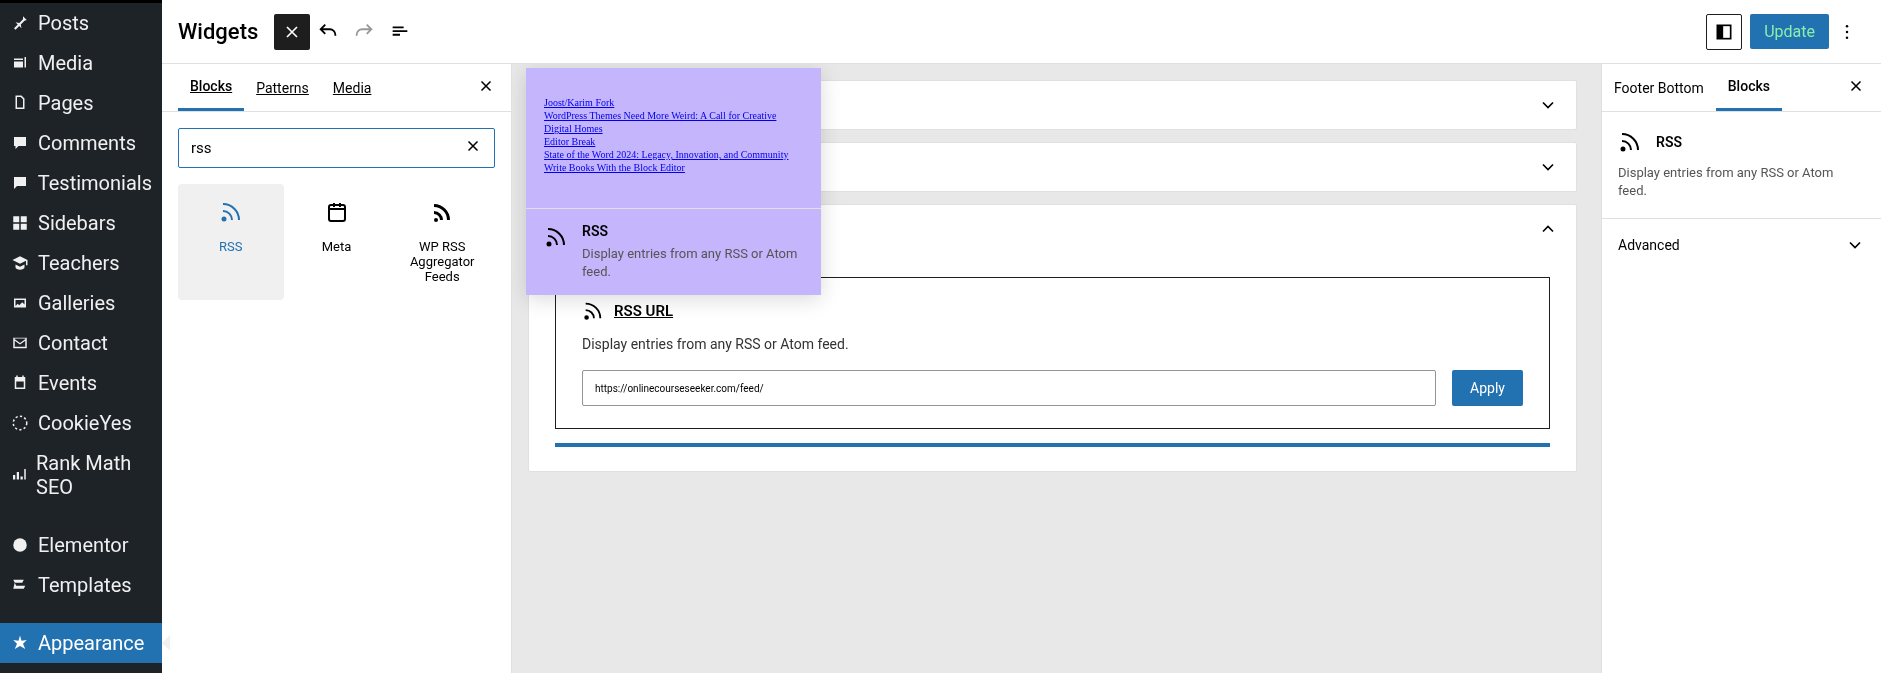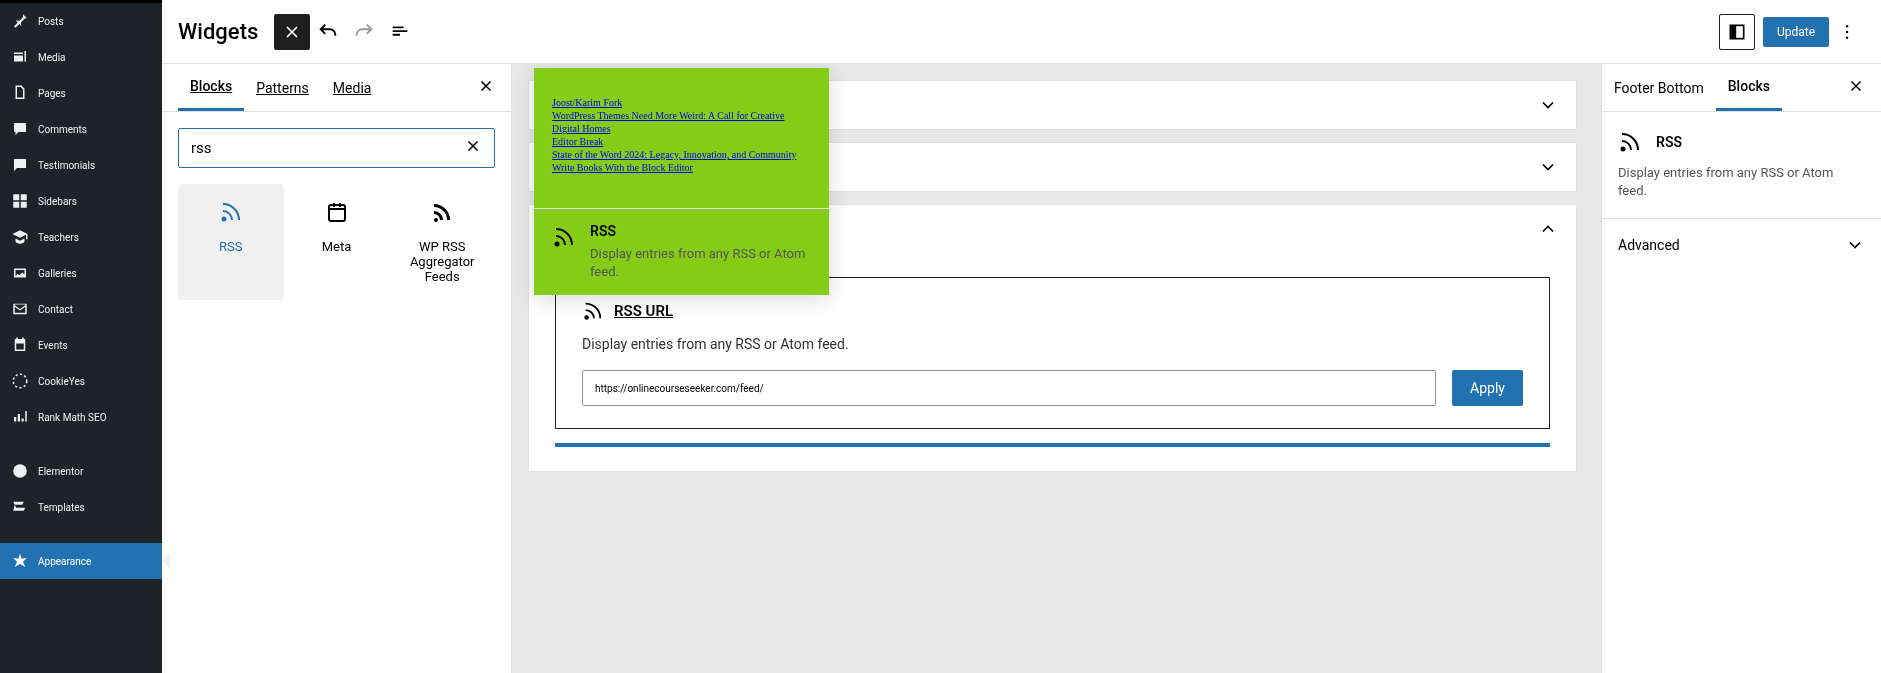--- a/index.html
+++ b/index.html
@@ -1,35 +1,35 @@
 <!DOCTYPE html>
 <html><head>
 <meta charset="utf-8">
 <style>
 * { box-sizing: border-box; margin: 0; padding: 0; font-family: -apple-system, BlinkMacSystemFont, "Segoe UI", Roboto, sans-serif; }
 body { display: flex; height: 673px; width: 1881px; background: #f0f0f1; overflow: hidden; }
 
 
-.admin-sidebar { width: 162px; background: #1d2327; color: #f0f0f1; font-size: 10px; flex-shrink: 0; border-top: 3px solid #000; }
+.admin-sidebar { width: 162px; background: #1d2327; color: #f0f0f1; font-size: 20px; flex-shrink: 0; border-top: 3px solid #000; }
 .admin-item { display: flex; align-items: center; padding: 8px 10px; cursor: pointer; }
 .admin-item.active { background: #2271b1; color: #fff; position: relative; }
 .admin-item.active::after { content: ""; position: absolute; right: -8px; top: 50%; transform: translateY(-50%); border: 8px solid transparent; border-right-color: #f0f0f1; }
 .admin-icon { width: 20px; height: 20px; margin-right: 8px; display: inline-flex; align-items: center; justify-content: center; fill: currentColor; }
 
 
 .main { flex: 1; display: flex; flex-direction: column; background: #fff; }
 
 
 .topbar { height: 64px; display: flex; align-items: center; padding: 0 16px; border-bottom: 1px solid #e0e0e0; }
 .topbar h1 { font-size: 22px; font-weight: 500; margin-right: 16px; }
 .icon-btn { width: 36px; height: 36px; display: inline-flex; align-items: center; justify-content: center; border: none; background: none; cursor: pointer; border-radius: 2px; }
 .icon-btn.dark { background: #1e1e1e; color: #fff; }
 .icon-btn.outline { border: 1px solid #1e1e1e; }
 .topbar-spacer { flex: 1; }
-.update-btn { background: #2271b1; color: #ffffff; border: none; padding: 8px 14px; font-size: 12px; border-radius: 2px; cursor: pointer; margin-left: 8px; }
+.update-btn { background: #2271b1; color: #86efac; border: none; padding: 8px 14px; font-size: 16px; border-radius: 2px; cursor: pointer; margin-left: 8px; }
 
 
 .content-row { display: flex; flex: 1; overflow: hidden; }
 
 
 .inserter { width: 350px; border-right: 1px solid #e0e0e0; display: flex; flex-direction: column; }
 .inserter-tabs { display: flex; align-items: center; border-bottom: 1px solid #e0e0e0; padding: 0 16px; height: 48px; }
 .inserter-tab { padding: 14px 12px; font-size: 14px; cursor: pointer; text-decoration: underline; }
 .inserter-tab.active { border-bottom: 3px solid #2271b1; font-weight: 500; }
 .inserter-close { margin-left: auto; cursor: pointer; font-size: 16px; }
@@ -46,21 +46,21 @@
 .canvas { flex: 1; background: #e8e8e8; padding: 16px 24px 16px 16px; overflow-y: auto; position: relative; }
 .canvas::-webkit-scrollbar { width: 10px; }
 .canvas::-webkit-scrollbar-thumb { background: #bbb; }
 .widget-area { background: #fff; border: 1px solid #e0e0e0; margin-bottom: 12px; border-radius: 2px; }
 .widget-area-header { display: flex; align-items: center; justify-content: flex-end; padding: 14px 18px; cursor: pointer; }
 .chevron { transition: transform .2s; }
 .chevron.up { transform: rotate(180deg); }
 .widget-body { padding: 24px 26px; }
 
 
-.preview-pop { position: absolute; left: 22px; top: 4px; background: #84cc16; box-shadow: 0 4px 20px rgba(0,0,0,.15); width: 295px; z-index: 10; padding: 0; }
+.preview-pop { position: absolute; left: 14px; top: 4px; background: #c4b5fd; box-shadow: 0 4px 20px rgba(0,0,0,.15); width: 295px; z-index: 10; padding: 0; }
 .preview-content { padding: 28px 18px 28px 18px; min-height: 140px; }
 .preview-content a { display: block; color: #0000ee; text-decoration: underline; font-size: 10px; font-family: "Times New Roman", serif; line-height: 1.3; }
 .preview-meta { border-top: 1px solid #e0e0e0; padding: 14px 18px; display: flex; align-items: flex-start; }
 .preview-meta .pm-icon { margin-right: 14px; margin-top: 2px; }
 .preview-meta .pm-title { font-weight: 600; font-size: 14px; }
 .preview-meta .pm-desc { color: #555; font-size: 13px; margin-top: 6px; line-height: 1.4; }
 
 
 .rss-block { border: 1px solid #1e1e1e; padding: 22px 26px; }
 .rss-header { display: flex; align-items: center; font-weight: 600; font-size: 15px; text-decoration: underline; }

